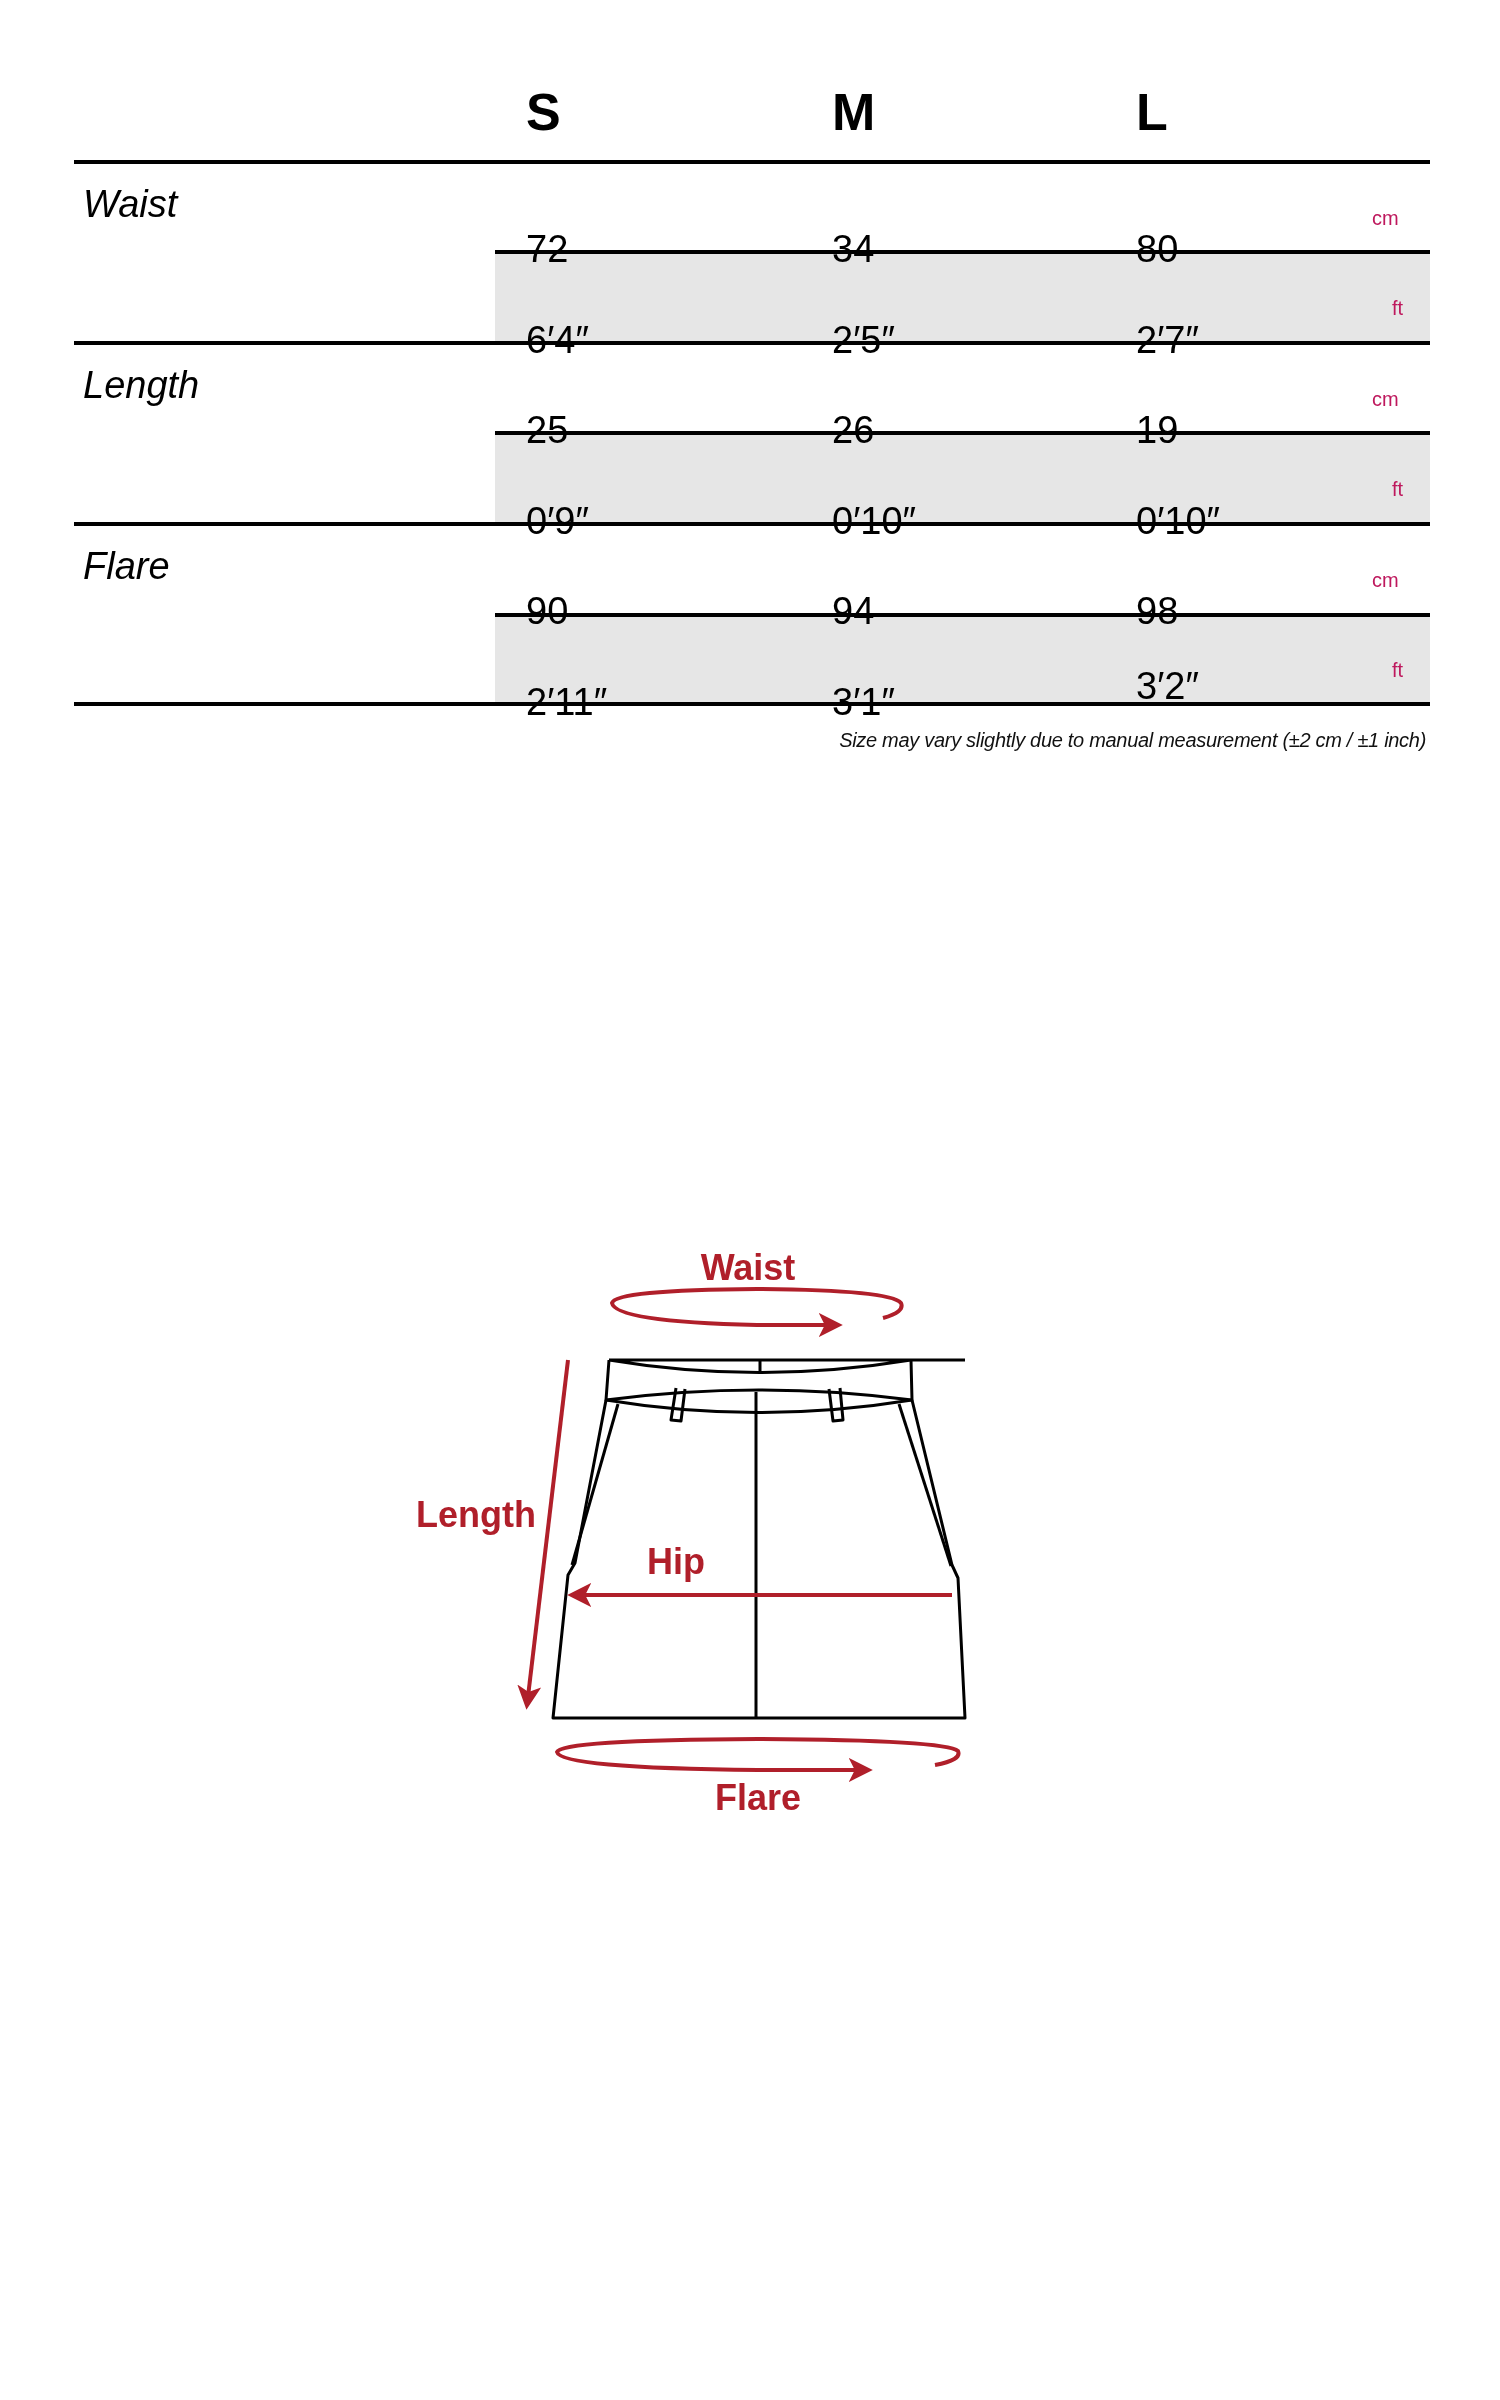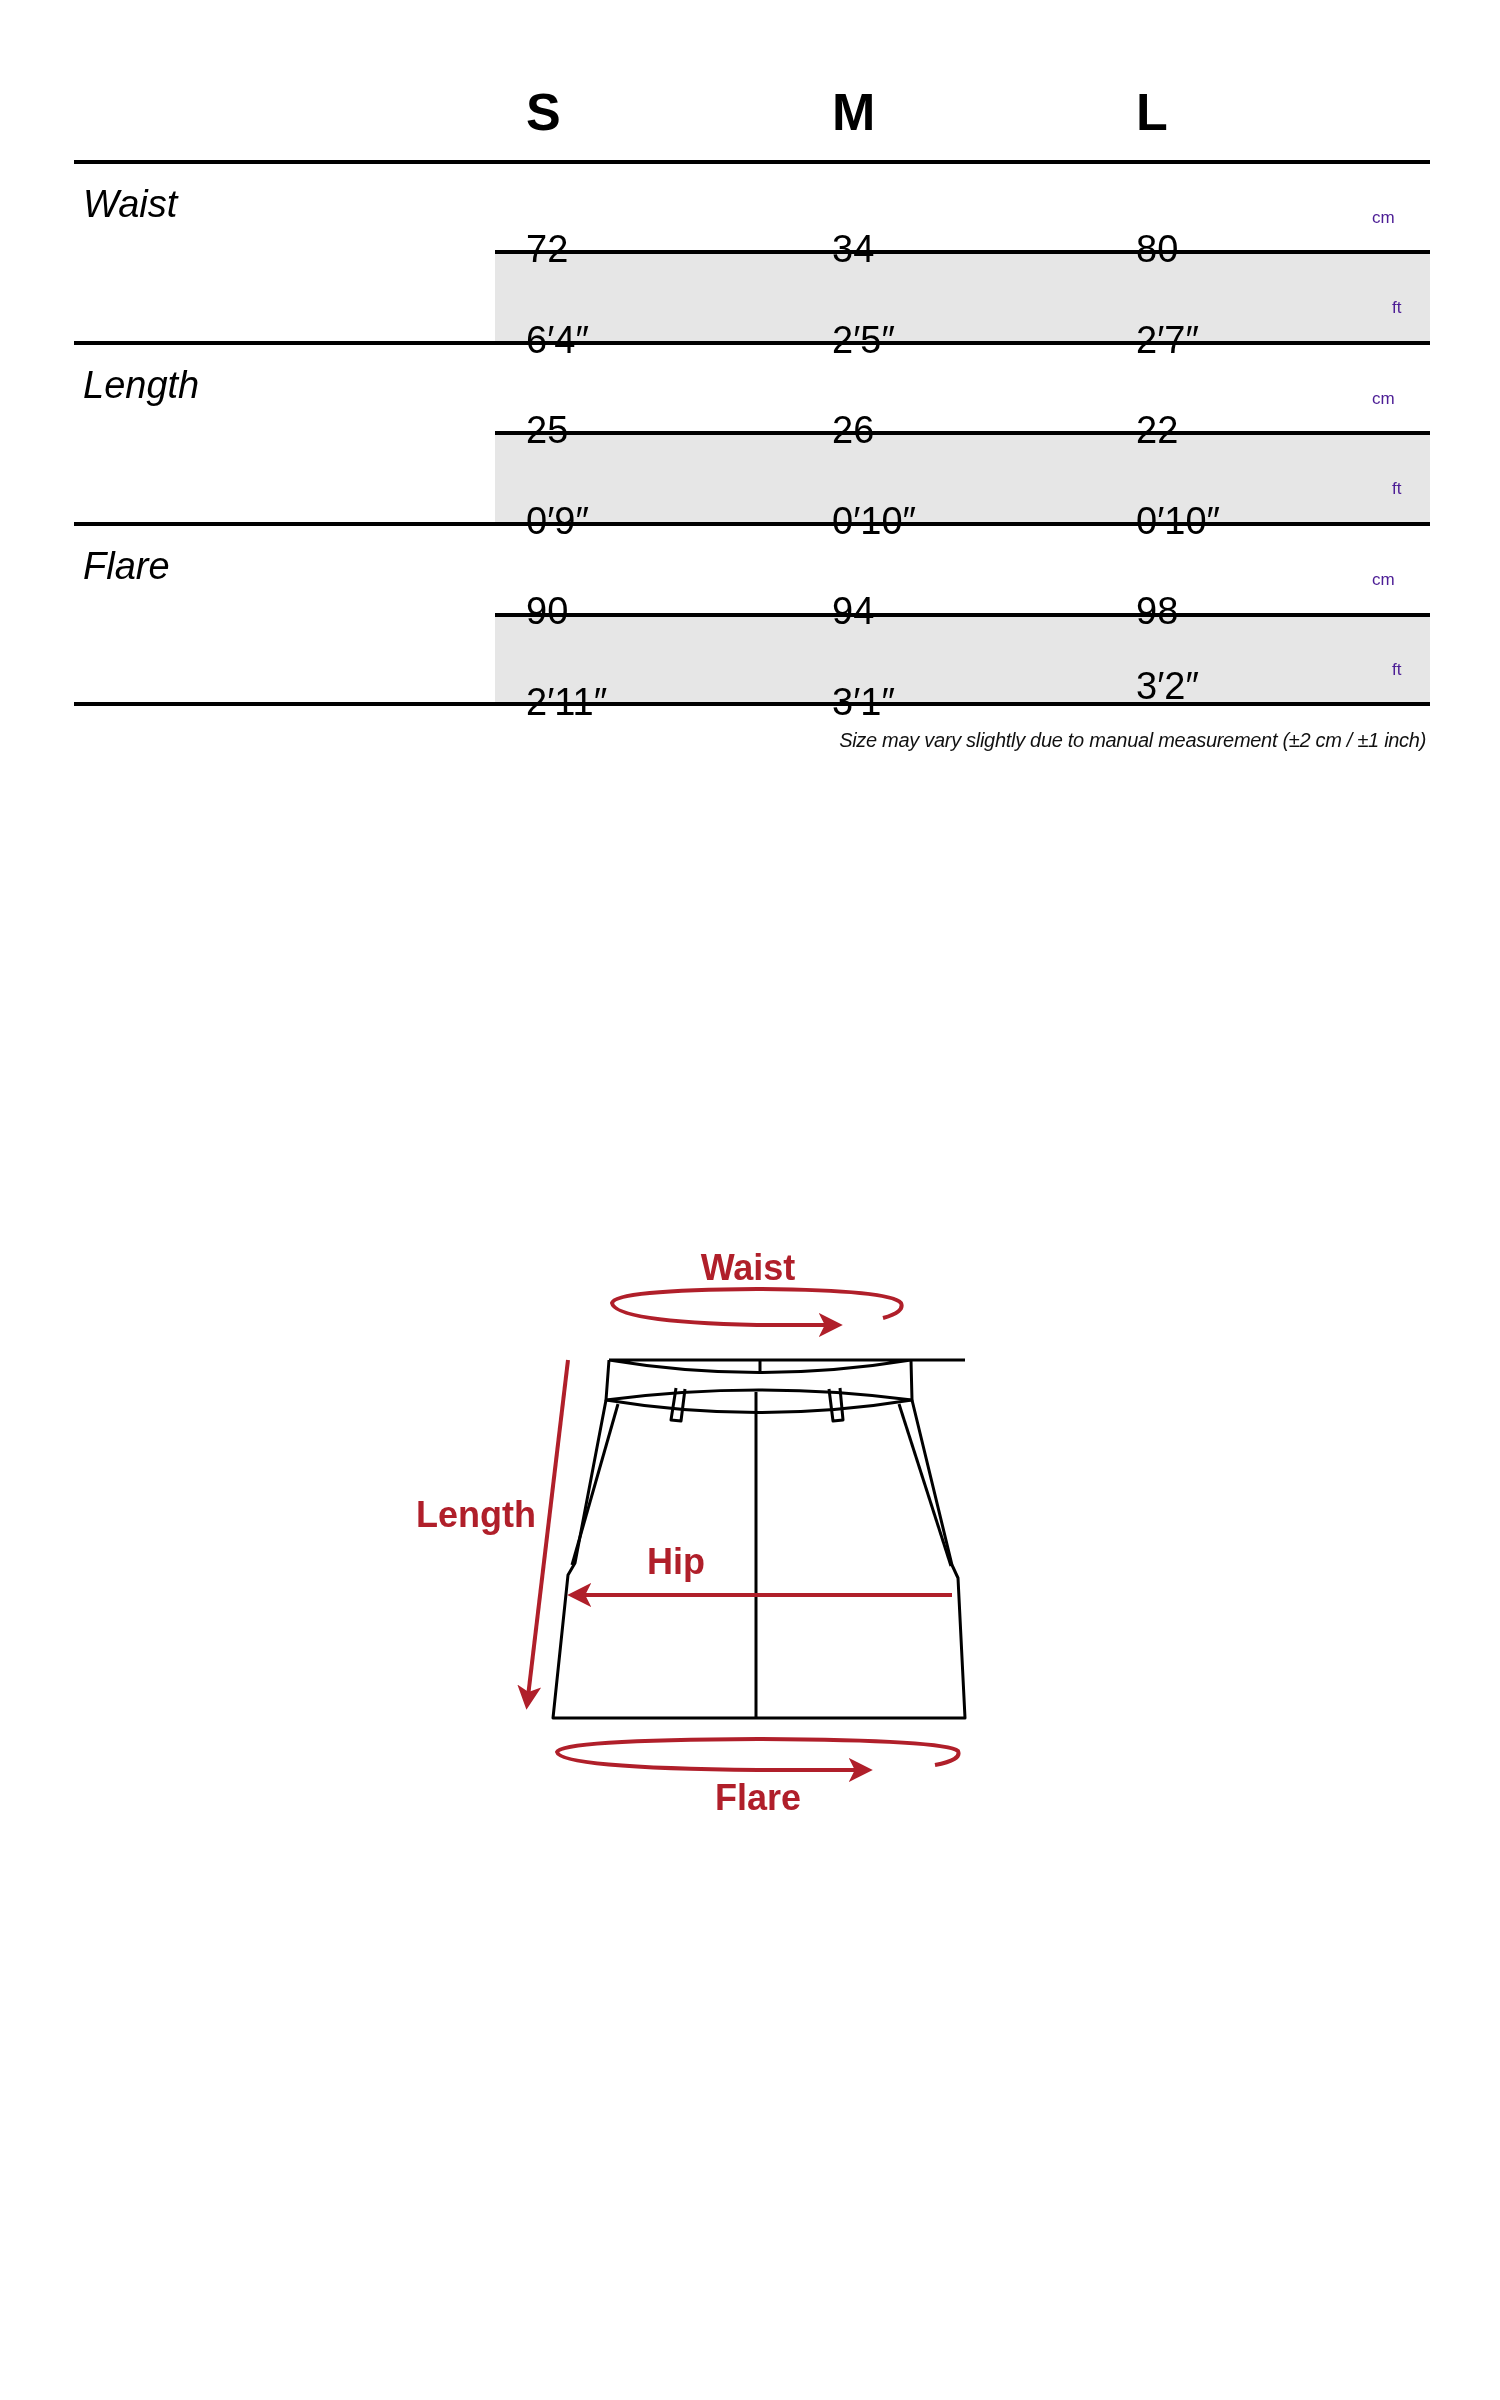--- a/index.html
+++ b/index.html
@@ -4,21 +4,21 @@
 <style>
   html, body { margin:0; padding:0; background:#ffffff; }
   body { width:1500px; height:2400px; position:relative; overflow:hidden;
          font-family:"Liberation Sans", sans-serif; color:#000; }
   .abs { position:absolute; }
   .size-head { font-weight:bold; font-size:52px; top:82px; line-height:60px; }
   .hline { position:absolute; height:4px; background:#000; }
   .gray { position:absolute; background:#e6e6e6; }
   .row-label { position:absolute; font-style:italic; font-size:38px; line-height:44px; left:83px; }
   .val { position:absolute; font-size:38px; line-height:44px;margin-top:45px; }
-  .unit { position:absolute; font-size:17px; color:#4c1d95; line-height:24px; }
+  .unit { position:absolute; font-size:20px; color:#be185d; line-height:24px; }
   .note { position:absolute; right:74px; top:722px; font-style:italic; font-size:20px; line-height:36px; color:#111; letter-spacing:-0.3px; }
   svg { position:absolute; left:0; top:0; }
   .dlabel { font-family:"Liberation Sans", sans-serif; font-weight:bold; font-size:36px; fill:#b01f2a; }
 </style>
 </head>
 <body>
 
 <div>
 
   <div class="abs size-head" style="left:526px;">S</div>
@@ -43,21 +43,21 @@
   <div class="val" style="left:1136px; top:182px;">80</div>
   <div class="unit" style="left:1372px; top:206px;">cm</div>
   <div class="val" style="left:526px; top:273px;">6′4″</div>
   <div class="val" style="left:832px; top:273px;text-align:center;">2′5″</div>
   <div class="val" style="left:1136px; top:273px;">2′7″</div>
   <div class="unit" style="left:1392px; top:296px;">ft</div>
 
   <div class="row-label" style="top:363px;">Length</div>
   <div class="val" style="left:526px; top:363px;">25</div>
   <div class="val" style="left:832px; top:363px;">26</div>
-  <div class="val" style="left:1136px; top:363px;">22</div>
+  <div class="val" style="left:1136px; top:363px;">19</div>
   <div class="unit" style="left:1372px; top:387px;">cm</div>
   <div class="val" style="left:526px; top:454px;">0′9″</div>
   <div class="val" style="left:832px; top:454px;">0′10″</div>
   <div class="val" style="left:1136px; top:454px;">0′10″</div>
   <div class="unit" style="left:1392px; top:477px;">ft</div>
 
   <div class="row-label" style="top:544px;">Flare</div>
   <div class="val" style="left:526px; top:544px;">90</div>
   <div class="val" style="left:832px; top:544px;text-align:center;">94</div>
   <div class="val" style="left:1136px; top:544px;">98</div>

